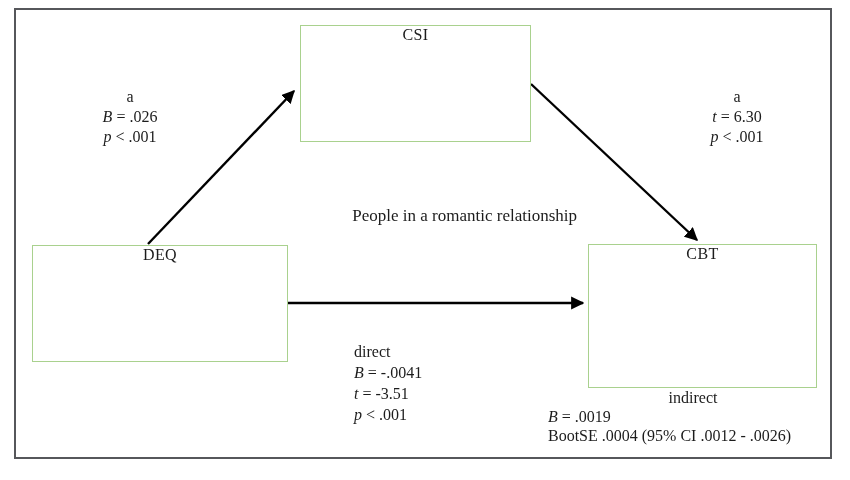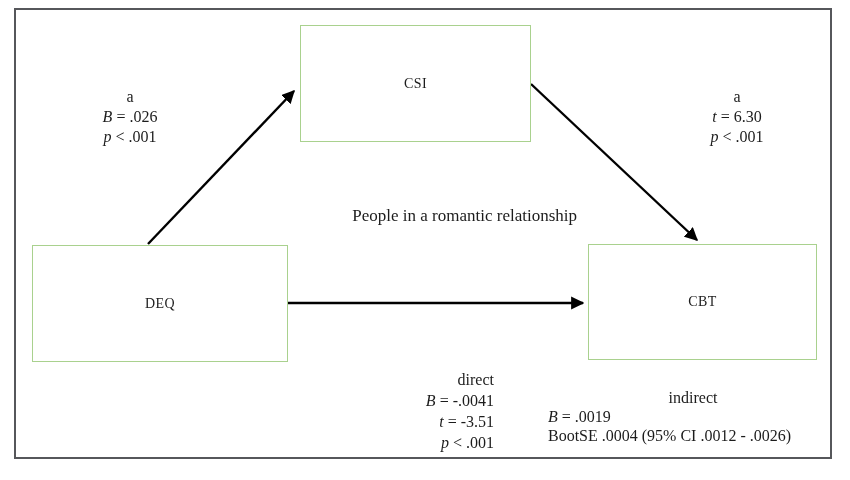--- a/index.html
+++ b/index.html
@@ -16,45 +16,45 @@
     left: 14px; top: 8px;
     width: 818px; height: 451px;
     border: 2px solid #56575b;
     background: #ffffff;
   }
   .node {
     position: absolute;
     border: 1.5px solid #a9d18e;
     background: #ffffff;
     display: flex;
-    align-items: center;
+    align-items: flex-start;
     justify-content: center;
-    font-size: 14px;
+    font-size: 16px;
     letter-spacing: 0.4px;
   }
   #node-csi { left: 300px; top: 25px;  width: 231px; height: 117px; }
   #node-deq { left: 32px;  top: 245px; width: 256px; height: 117px; }
-  #node-cbt { left: 588px; top: 244px; width: 229px; height: 116px; }
+  #node-cbt { left: 588px; top: 244px; width: 229px; height: 144px; }
   svg.arrows {
     position: absolute;
     left: 0; top: 0;
     width: 850px; height: 480px;
     pointer-events: none;
   }
   .stat-block {
     position: absolute;
     font-size: 16px;
     line-height: 20px;
     white-space: nowrap;
   }
   .stat-block .sym { font-style: italic; }
   .stat-title { display: block; }
   #stats-a-left  { left: 60px;  top: 87px;  width: 140px; text-align: center; }
   #stats-a-right { left: 667px; top: 87px;  width: 140px; text-align: center; }
-  #stats-direct  { left: 354px; top: 341px; width: 140px; text-align: right; line-height: 21px; margin-top: 28px; }
+  #stats-direct  { left: 354px; top: 341px; width: 140px; text-align: left; line-height: 21px; }
   #stats-indirect{ left: 548px; top: 388px; width: 290px; text-align: left;   line-height: 19px; font-family: Liberation Serif, serif; }
   #stats-indirect .stat-title { text-align: center; }
   .center-note {
     position: absolute;
     left: 277px; top: 206px;
     width: 300px;
     text-align: right;
     font-size: 17px;
   }
 </style>

